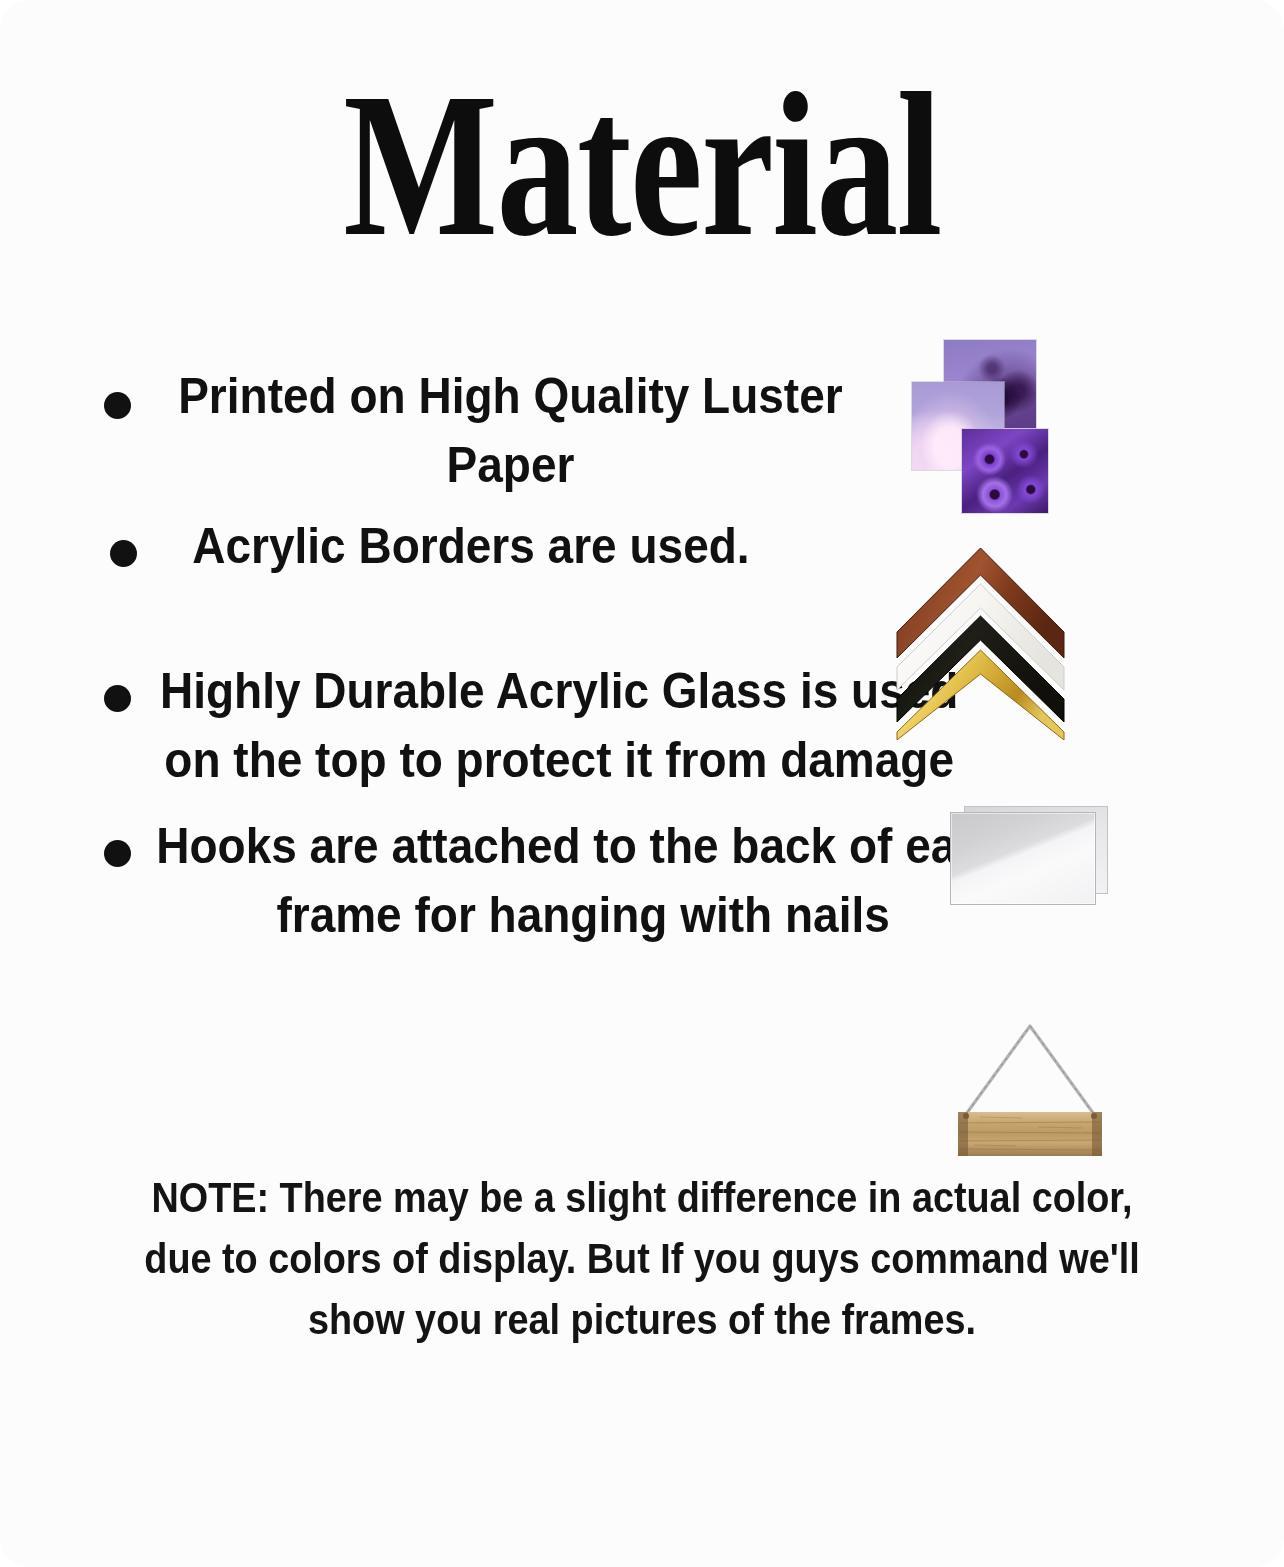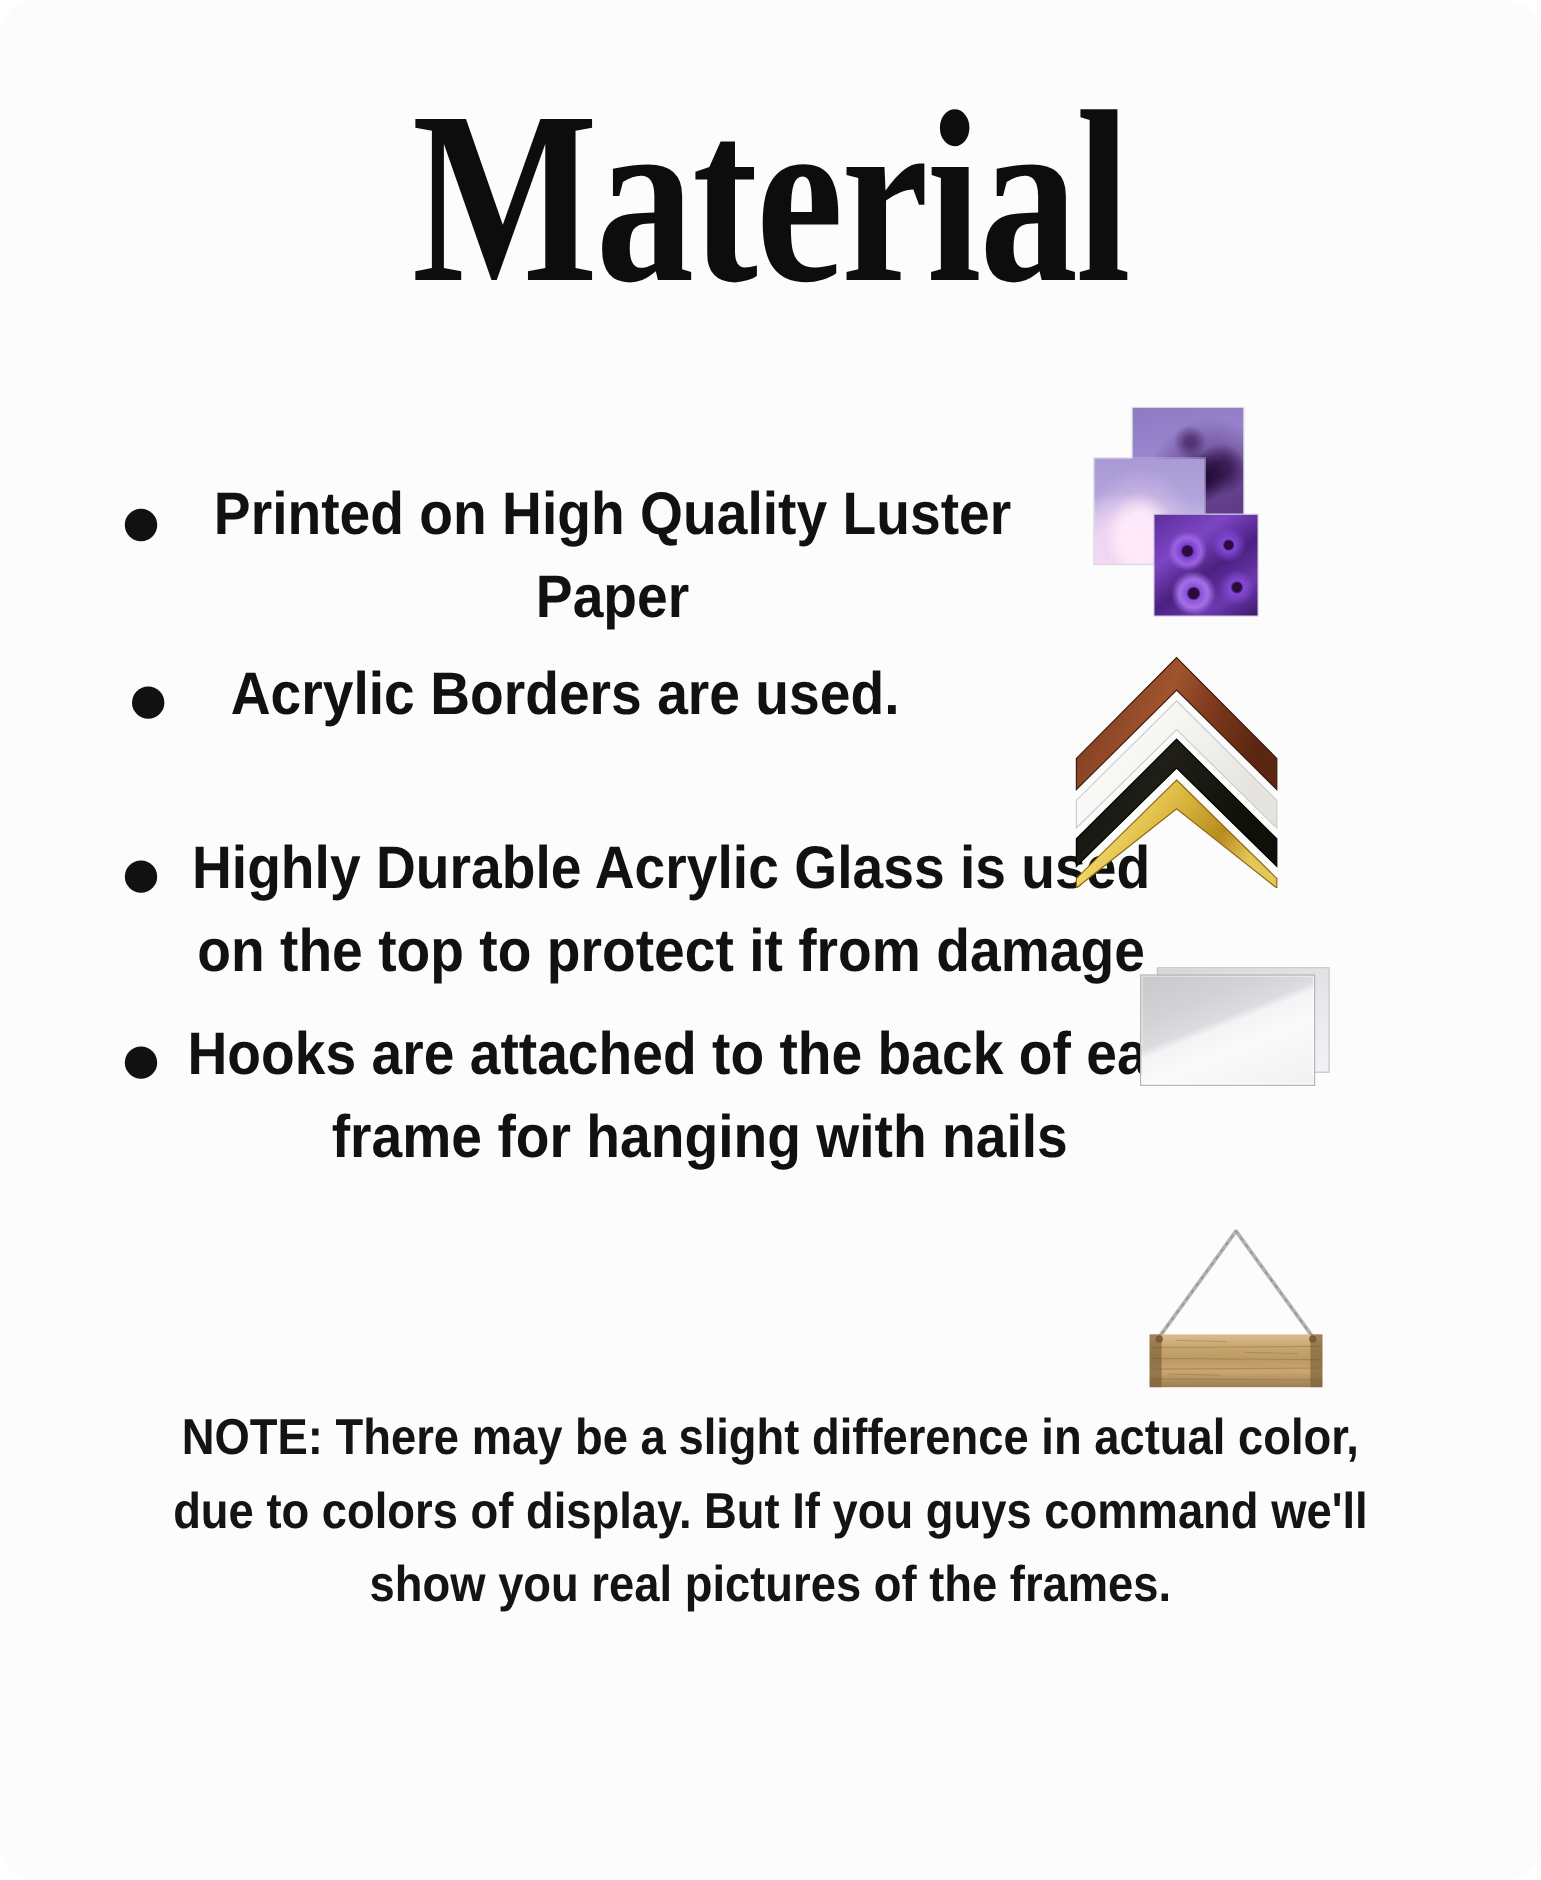--- a/index.html
+++ b/index.html
@@ -37,21 +37,20 @@
     transform-origin: 50% 50%;
     white-space: nowrap;
   }
 
   
   #bullets {
     position: absolute;
     left: 0;
     top: 362px;
     width: 1176px;
-    margin-top: 32px;
   }
   .bullet-row {
     position: relative;
     width: 1284px;
   }
   .bullet-inner {
     position: relative;
     display: block;
     padding-left: 96px;
     padding-right: 40px;

